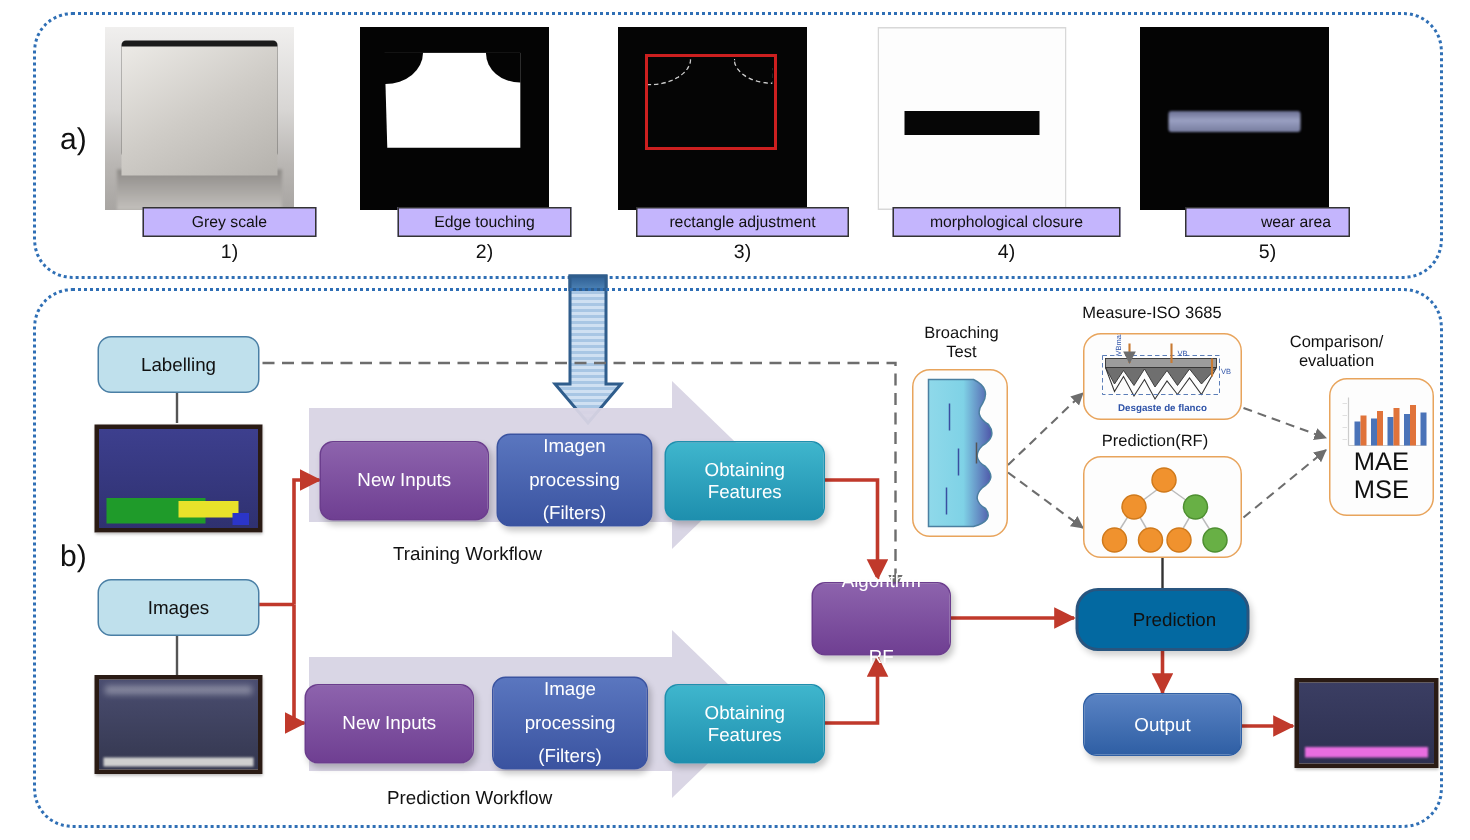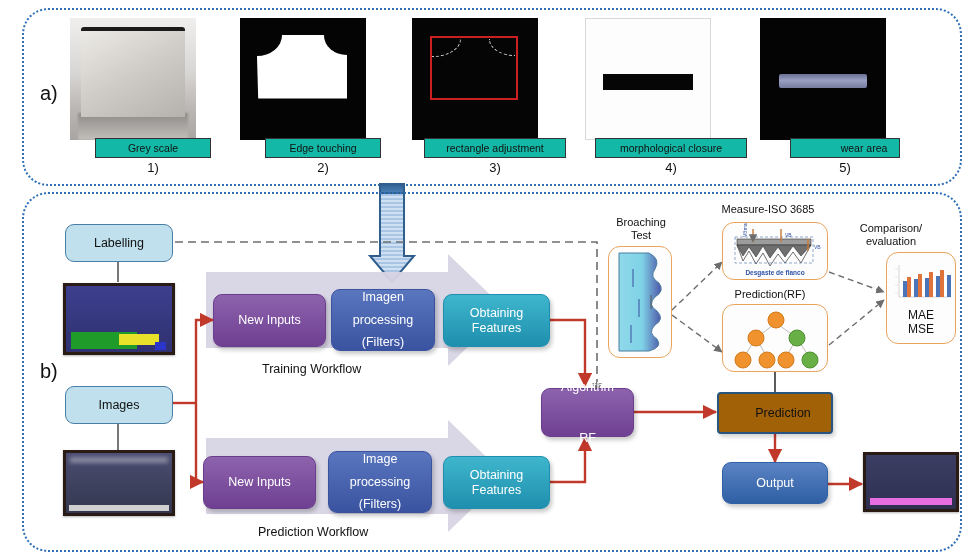--- a/index.html
+++ b/index.html
@@ -9,21 +9,21 @@
 
   
   .panel-box{position:absolute;border:2px dotted #2f6fb5;border-radius:26px;box-sizing:border-box;}
   #panel-a-box{left:22px;top:8px;width:940px;height:178px;}
   #panel-b-box{left:22px;top:192px;width:940px;height:360px;}
 
   .panel-letter{position:absolute;font-size:20px;color:#111;}
 
   
   .thumb{position:absolute;overflow:hidden;}
-  .shot-cap{position:absolute;background:#14b8a6;border:1px solid #333;
+  .shot-cap{position:absolute;background:#c4b5fd;border:1px solid #333;
             font-size:10.5px;color:#111;text-align:center;
             padding:3px 6px;white-space:nowrap;box-sizing:border-box;}
   .shot-num{position:absolute;font-size:13px;color:#111;text-align:center;}
 
   
   .g1-bg{position:absolute;inset:0;background:
       linear-gradient(#f0efee,#d8d6d4 45%,#b9b6b3 75%,#a8a5a2);}
   .g1-frame{position:absolute;left:9%;top:7%;width:82%;height:64%;
       background:#1b1b1b;border-radius:3px;}
   .g1-face{position:absolute;left:9%;top:11%;width:82%;height:70%;
@@ -68,22 +68,22 @@
   .rbox{position:absolute;border-radius:9px;box-sizing:border-box;
         display:flex;align-items:center;justify-content:center;text-align:center;
         font-size:12.5px;line-height:1.18;}
   .rbox.lblue{background:#bfe0ec;border:1.6px solid #4a7fa5;color:#111;}
   .rbox.purple{background:linear-gradient(#8d63ad,#6f3f92);color:#fff;
         border:1px solid #6b3d8d;box-shadow:2px 3px 4px rgba(0,0,0,.22);}
   .rbox.blue{background:linear-gradient(#5a76bf,#3a53a0);color:#fff;
         border:1px solid #3a53a0;box-shadow:2px 3px 4px rgba(0,0,0,.22);justify-content:space-between;}
   .rbox.teal{background:linear-gradient(#3fb6cd,#1e8fae);color:#fff;
         border:1px solid #1e8fae;box-shadow:2px 3px 4px rgba(0,0,0,.22);}
-  .rbox.predbox{background:#a16207;border:2px solid #28557f;color:#111;
-        border-radius:4px;box-shadow:2px 3px 4px rgba(0,0,0,.18);padding-left:16px;}
+  .rbox.predbox{background:#0369a1;border:2px solid #28557f;color:#111;
+        border-radius:15px;box-shadow:2px 3px 4px rgba(0,0,0,.18);padding-left:16px;}
   .rbox.outbox{background:linear-gradient(#5a83c4,#2f5fa4);color:#fff;
         border:1px solid #2f5fa4;box-shadow:2px 3px 4px rgba(0,0,0,.22);}
 
   .wf-label{position:absolute;font-size:12.5px;color:#111;}
 
   
   .photo{position:absolute;border:3px solid #2a1b14;box-sizing:border-box;
          box-shadow:0 1px 2px rgba(0,0,0,.3);overflow:hidden;}
   .lbl-photo{background:linear-gradient(#3d3f8e,#2f3170);}
   .lbl-green{position:absolute;left:5%;bottom:4%;width:62%;height:26%;background:#1f9b2a;}
@@ -97,21 +97,21 @@
   .out-photo{background:linear-gradient(#3b3e63,#2d3050);}
   .out-pink{position:absolute;left:4%;bottom:7%;width:92%;height:13%;
       background:#e86de0;filter:blur(.6px);}
 
   
   .ocard{position:absolute;border:1.6px solid #e8a45c;border-radius:12px;
          background:#fdfdfd;box-sizing:border-box;overflow:hidden;}
   .ocard-title{position:absolute;font-size:11px;color:#111;text-align:center;line-height:1.2;}
 
   .mae-text{position:absolute;left:0;right:0;bottom:6px;text-align:center;
-            font-size:12px;line-height:1.15;color:#111;}
+            font-size:17px;line-height:1.15;color:#111;}
 
   svg{display:block;overflow:visible;}
 </style>
 </head>
 <body>
 
 <div class="panel-box" id="panel-a-box"></div>
 <div class="panel-letter" style="left:40px;top:82px;">a)</div>
 
 <div class="thumb" style="left:70px;top:18px;width:126px;height:122px;">

